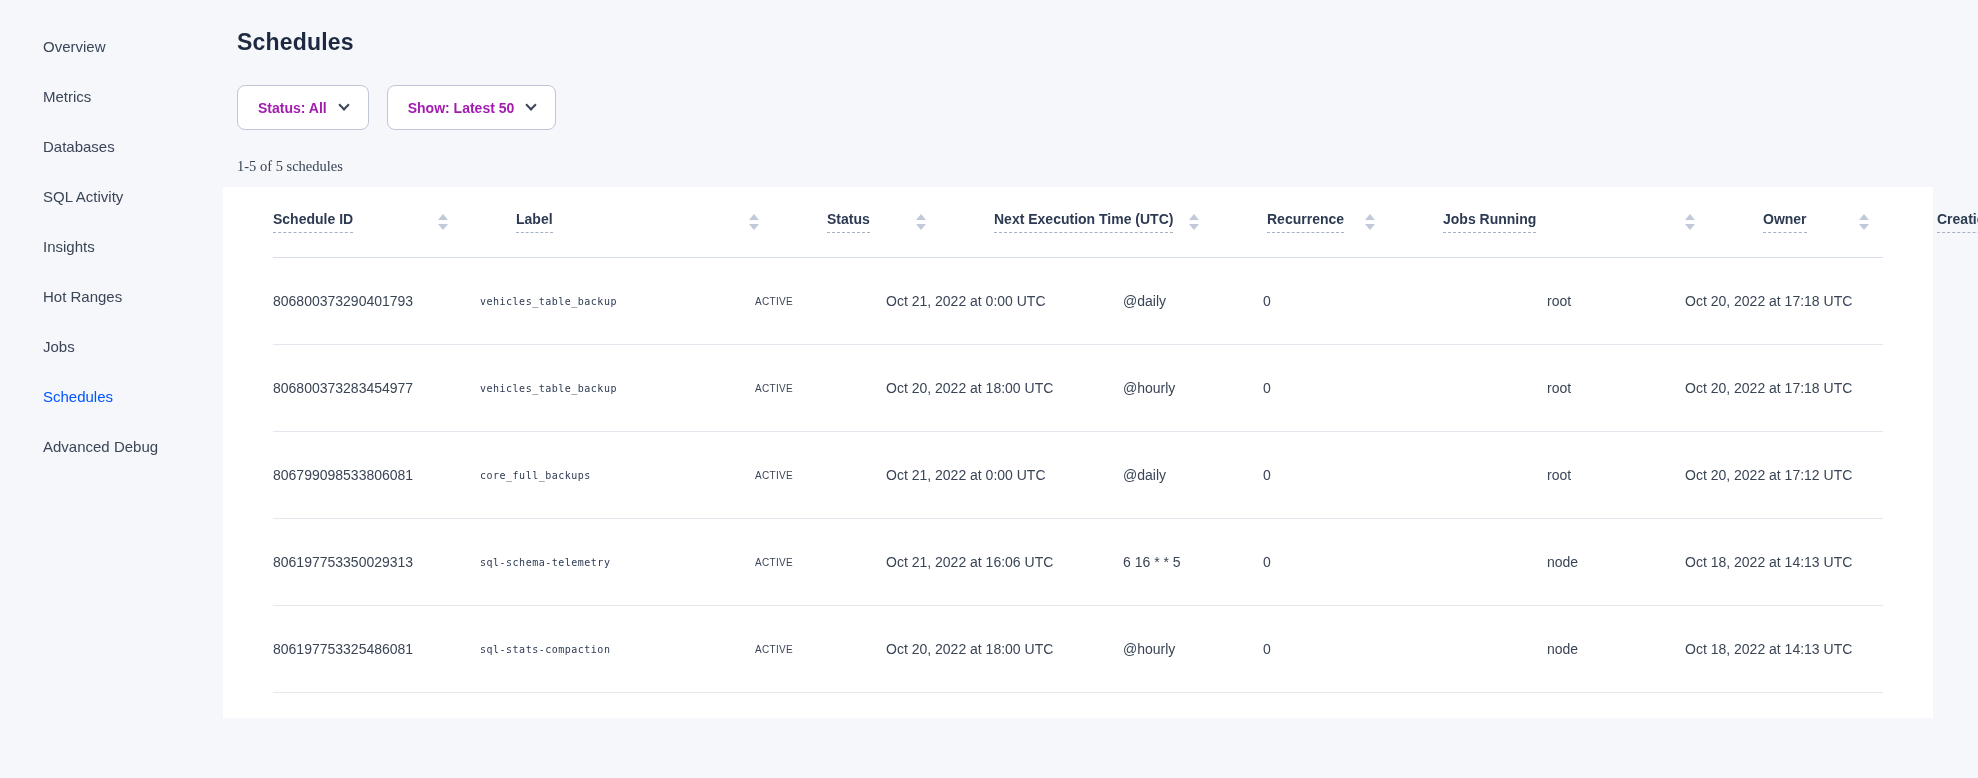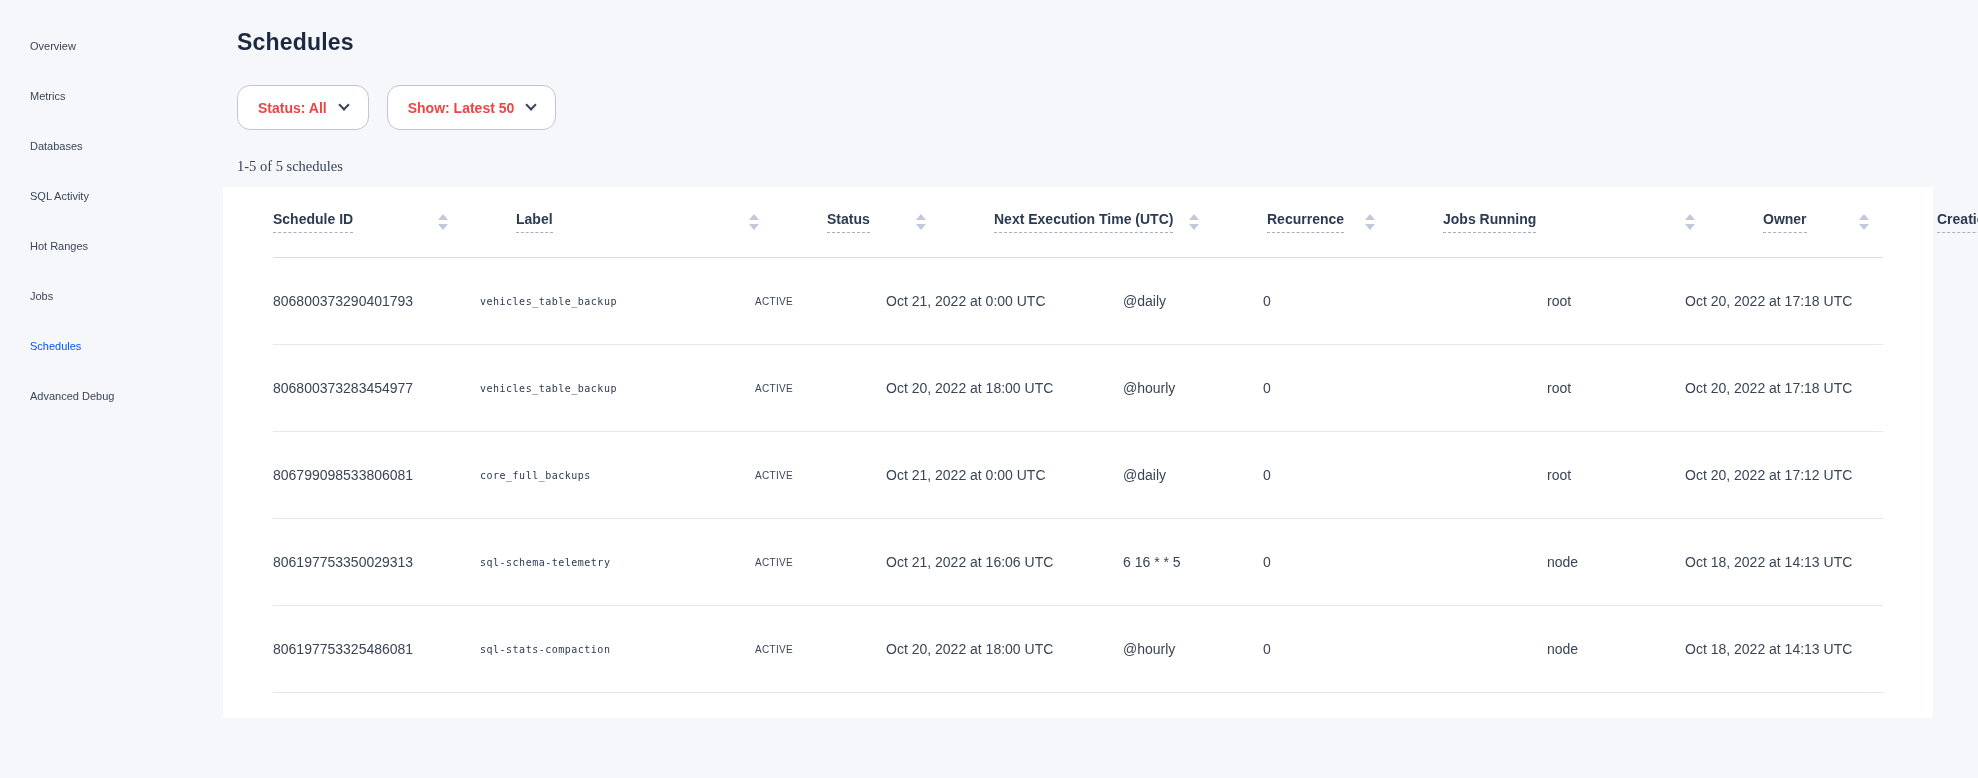--- a/index.html
+++ b/index.html
@@ -7,37 +7,37 @@
   body {
     width:1978px; height:778px; position:relative; overflow:hidden;
     background:#f5f7fa; color:#394455;
     font-family:"Liberation Sans","DejaVu Sans",sans-serif;
   }
 
   
   .sidebar { position:absolute; left:0; top:0; width:237px; padding-top:21px; }
   .nav-list { list-style:none; margin:0; padding:0; }
   .nav-item {
-    height:50px; display:flex; align-items:center; padding-left:30px;
-    font-size:11px; color:#3b4558; cursor:pointer; white-space:nowrap;
+    height:50px; display:flex; align-items:center; padding-left:43px;
+    font-size:15px; color:#3b4558; cursor:pointer; white-space:nowrap;
   }
   .nav-item.active { color:#0055ff; }
 
   
   .content { position:absolute; left:237px; top:0; right:0; }
   .page-title {
     margin:29px 0 0 0; font-size:23px; font-weight:700;
     color:#1c2940; letter-spacing:.2px;
   }
   .filters { margin-top:29px; display:flex; gap:18px; }
   .dropdown {
     display:inline-flex; align-items:center; height:45px; padding:0 20px;
-    background:#ffffff; border:1px solid #c0c6d9; border-radius:13px;
+    background:#ffffff; border:1px solid #c0c6d9; border-radius:8px;
     font-family:"Liberation Sans","DejaVu Sans",sans-serif;
-    font-size:14px; font-weight:700; color:#ef4444; cursor:pointer;
+    font-size:14px; font-weight:700; color:#a21caf; cursor:pointer;
   }
   .chevron {
     width:8px; height:8px; border-right:2px solid #394455; border-bottom:2px solid #394455;
     transform:rotate(45deg); margin-left:13px; margin-top:-5px;
   }
   .summary { margin-top:28px; font-size:14.5px; color:#394455;font-family:Liberation Serif, serif; }
 
   
   .table-card {
     position:relative; left:-14px; width:1710px; margin-top:12px;
@@ -90,20 +90,23 @@
   </li>
 
   <li class="nav-item">
     <span class="nav-label">Databases</span>
   </li>
 
   <li class="nav-item">
     <span class="nav-label">SQL Activity</span>
   </li>
 
+  <li class="nav-item">
+    <span class="nav-label">Insights</span>
+  </li>
 
 
   <li class="nav-item">
     <span class="nav-label">Hot Ranges</span>
   </li>
 
   <li class="nav-item">
     <span class="nav-label">Jobs</span>
   </li>
 

